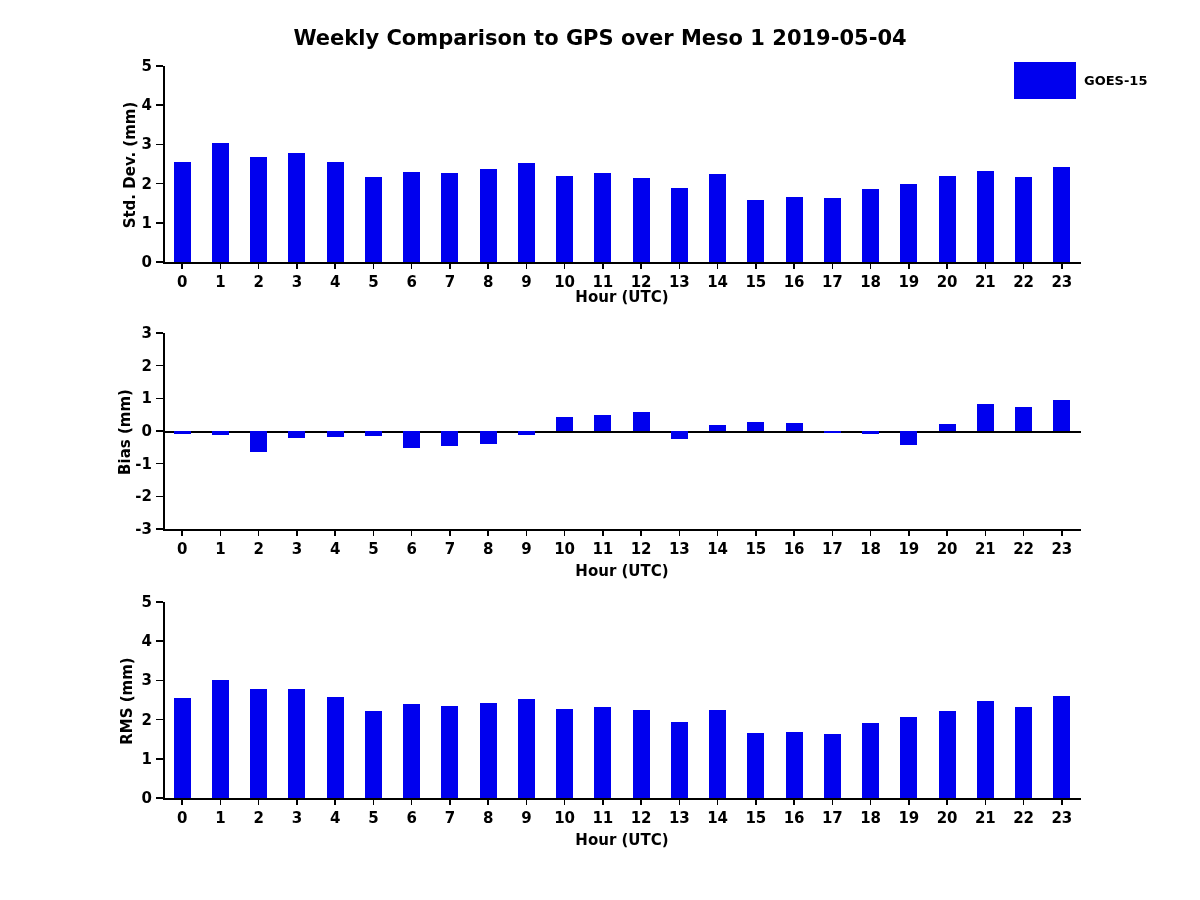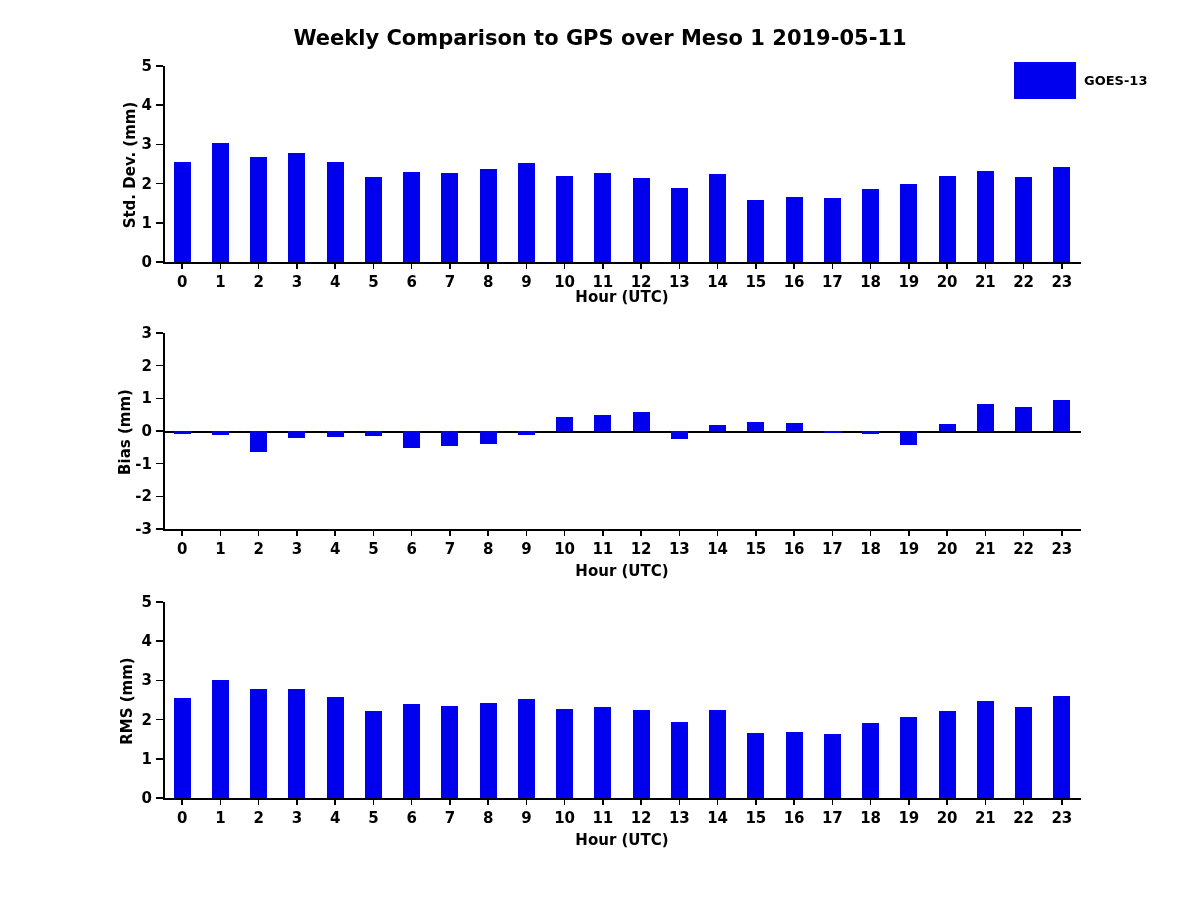--- a/index.html
+++ b/index.html
@@ -133,25 +133,25 @@
     font-size: 13px;
     font-weight: bold;
     margin-left: 8px;
   }
 </style>
 </head>
 <body>
 
 <div class="figure">
 
-  <div class="fig-title">Weekly Comparison to GPS over Meso 1 2019-05-11</div>
+  <div class="fig-title">Weekly Comparison to GPS over Meso 1 2019-05-04</div>
 
   <div class="legend">
     <div class="legend-swatch"></div>
-    <div class="legend-label">GOES-13</div>
+    <div class="legend-label">GOES-15</div>
   </div>
 
   <div class="panel" id="panel1" style="left:163px; top:66px; width:918px; height:196px;">
     <div class="plot-area" id="plot1">
         <div class="axis-left"></div>
         <div class="axis-bottom" style="top: 196px;"></div>
         <div class="tick-y" style="top: 195.2px;"></div>
         <div class="tick-y-label" style="top: 196px;">0</div>
         <div class="tick-y" style="top: 156px;"></div>
         <div class="tick-y-label" style="top: 156.8px;">1</div>

